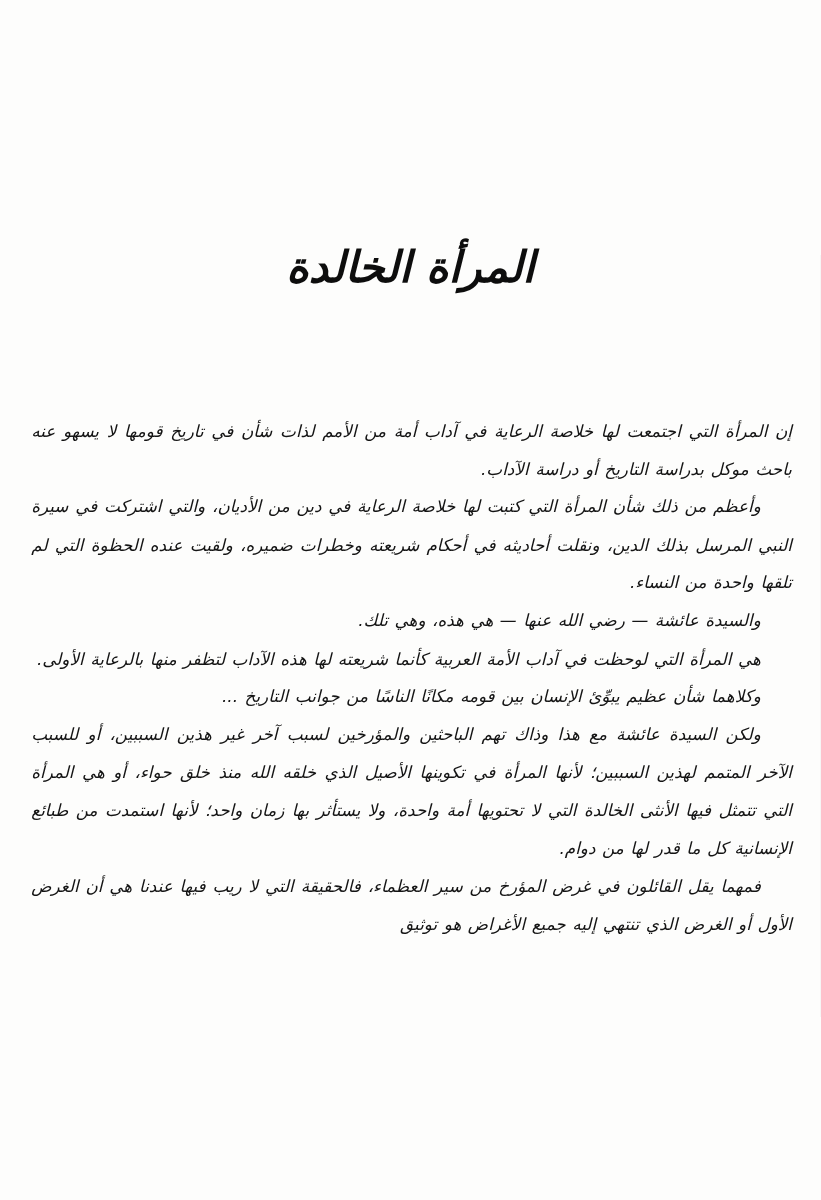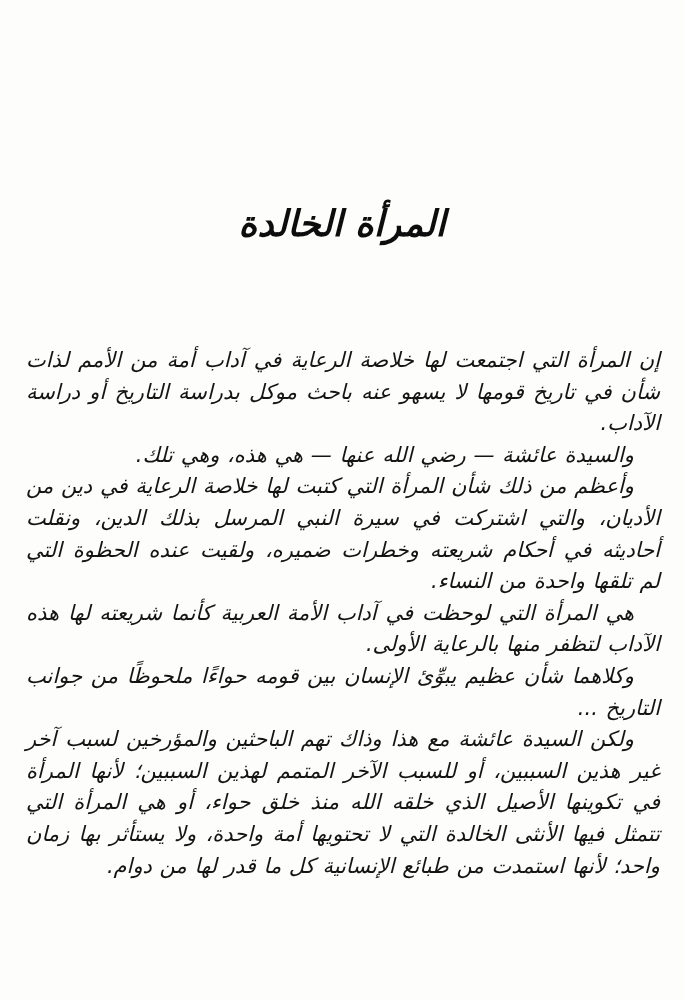--- a/index.html
+++ b/index.html
@@ -31,39 +31,40 @@
     letter-spacing: 0;
     color: #0d0d0d;
   }
   .body-text {
     position: absolute;
     top: 345px;
     right: 24px;
     left: 26px;
     direction: rtl;
     text-align: justify;
-    font-size: 21px;
+    font-size: 14px;
     line-height: 31.6px;
     word-spacing: 1px;
   }
   .body-text p {
     margin: 0;
     padding: 0;
     text-indent: 26px;
   }
   .body-text p.no-indent {
     text-indent: 0;
   }
 </style>
 </head>
 <body>
 
 <div class="page">
   <h1 class="page-title">المرأة الخالدة</h1>
   <div class="body-text">
       <p class="no-indent">إن المرأة التي اجتمعت لها خلاصة الرعاية في آداب أمة من الأمم لذات شأن في تاريخ قومها لا يسهو عنه باحث موكل بدراسة التاريخ أو دراسة الآداب.</p>
+      <p>وأعظم من ذلك شأن المرأة التي كتبت لها خلاصة الرعاية في دين من الأديان، والتي اشتركت في سيرة النبي المرسل بذلك الدين، ونقلت أحاديثه في أحكام شريعته وخطرات ضميره، ولقيت عنده الحظوة التي لم تلقها واحدة من النساء.</p>
       <p>والسيدة عائشة — رضي الله عنها — هي هذه، وهي تلك.</p>
-      <p>وأعظم من ذلك شأن المرأة التي كتبت لها خلاصة الرعاية في دين من الأديان، والتي اشتركت في سيرة النبي المرسل بذلك الدين، ونقلت أحاديثه في أحكام شريعته وخطرات ضميره، ولقيت عنده الحظوة التي لم تلقها واحدة من النساء.</p>
       <p>هي المرأة التي لوحظت في آداب الأمة العربية كأنما شريعته لها هذه الآداب لتظفر منها بالرعاية الأولى.</p>
-      <p>وكلاهما شأن عظيم يبوِّئ الإنسان بين قومه حواءًا ملحوظًا من جوانب التاريخ ...</p>
+      <p>وكلاهما شأن عظيم يبوِّئ الإنسان بين قومه مكانًا الناسًا من جوانب التاريخ ...</p>
       <p>ولكن السيدة عائشة مع هذا وذاك تهم الباحثين والمؤرخين لسبب آخر غير هذين السببين، أو للسبب الآخر المتمم لهذين السببين؛ لأنها المرأة في تكوينها الأصيل الذي خلقه الله منذ خلق حواء، أو هي المرأة التي تتمثل فيها الأنثى الخالدة التي لا تحتويها أمة واحدة، ولا يستأثر بها زمان واحد؛ لأنها استمدت من طبائع الإنسانية كل ما قدر لها من دوام.</p>
+      <p>فمهما يقل القائلون في غرض المؤرخ من سير العظماء، فالحقيقة التي لا ريب فيها عندنا هي أن الغرض الأول أو الغرض الذي تنتهي إليه جميع الأغراض هو توثيق</p>
     </div>
 </div>
 
 </body></html>

